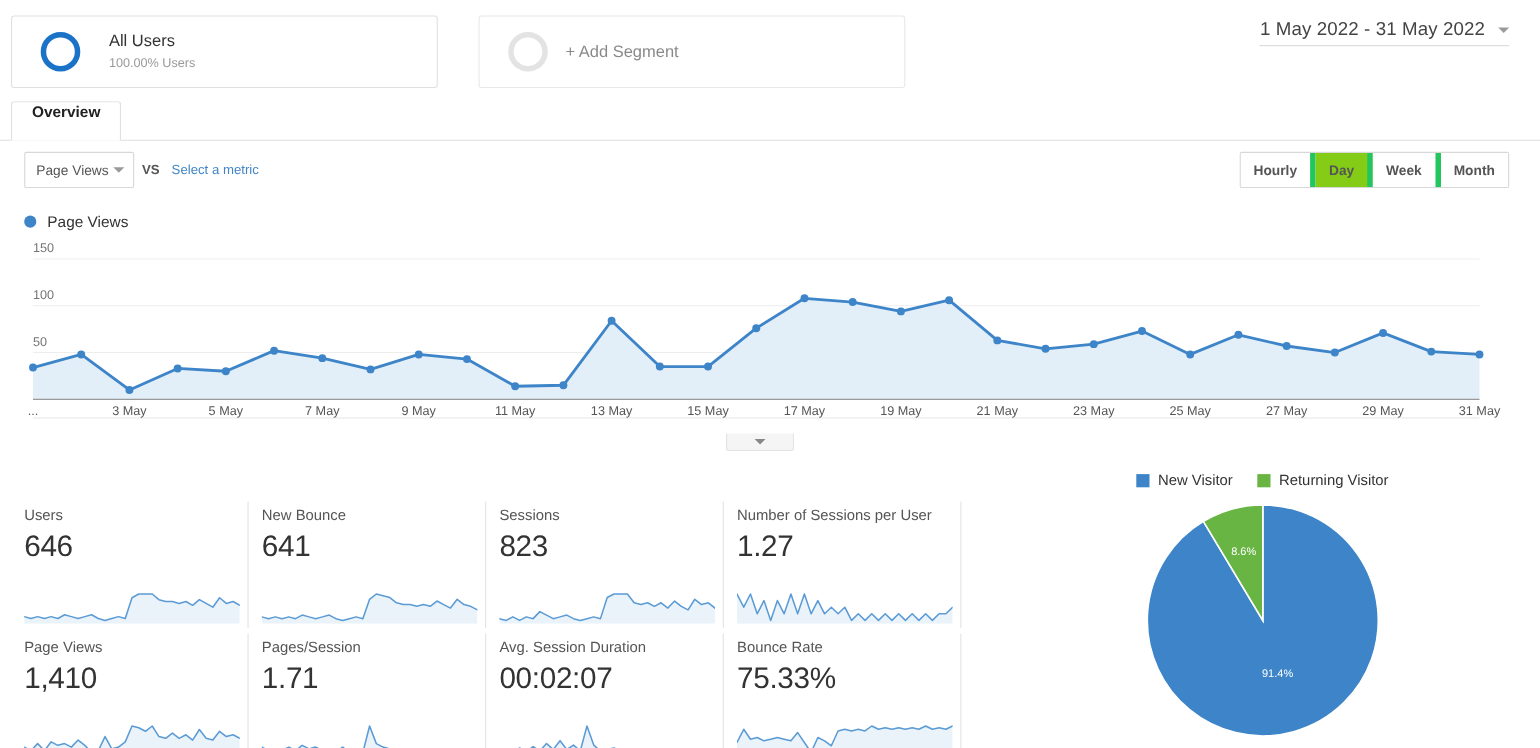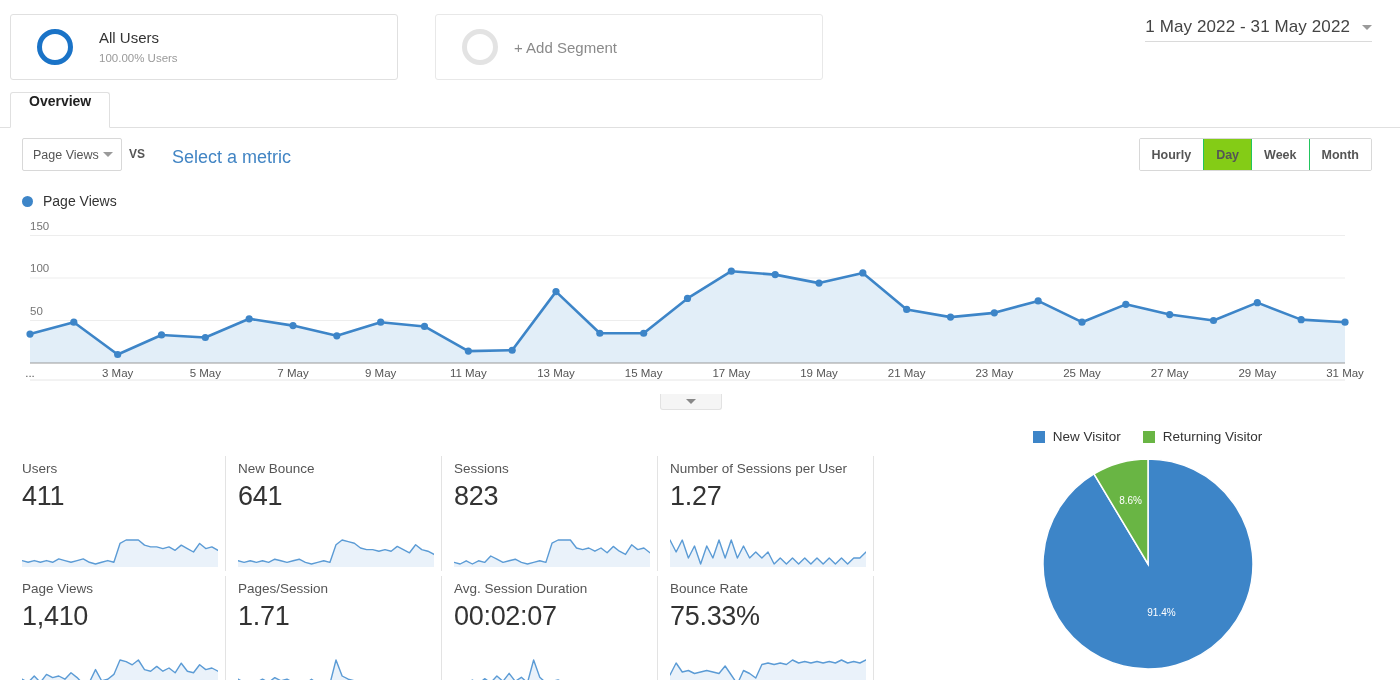--- a/index.html
+++ b/index.html
@@ -56,27 +56,27 @@
   
   .controls { position:absolute; left:0; top:138px; width:1400px; height:42px; }
   .metric-select {
     position:absolute; left:22px; top:0; width:100px; height:33px;
     border:1px solid #d8d8d8; border-radius:2px; background:#fff;
     display:flex; align-items:center; padding:0 8px 0 10px;
     font-size:12.5px; color:#555;
   }
   .metric-select .caret { margin-left:auto; }
   .vs { position:absolute; left:129px; top:9px; font-size:12px; font-weight:bold; color:#555; }
-  .select-metric { position:absolute; left:156px; top:9px; font-size:18px; color:#4285c4; cursor:pointer;margin-left:16px; }
+  .select-metric { position:absolute; left:156px; top:9px; font-size:12px; color:#4285c4; cursor:pointer; }
 
   .granularity { position:absolute; right:28px; top:0; display:flex; border:1px solid #d8d8d8; border-radius:2px; overflow:hidden; }
   .gran-btn {
     padding:0 12px; height:31px; display:flex; align-items:center;
     font-size:12.5px; font-weight:bold; color:#555; background:#fff;
-    border-right:1px solid #22c55e;
+    border-right:5px solid #22c55e;
   }
   .gran-btn:last-child { border-right:none; }
   .gran-btn.active { background:#84cc16; }
 
   
   .chart-legend { position:absolute; left:22px; top:193px; display:flex; align-items:center; gap:10px; }
   .legend-dot { width:11px;height:11px;border-radius:50%;background:#3d85c8; }
   .legend-label { font-size:14px; color:#333; }
 
   
@@ -231,21 +231,21 @@
       </svg>
   </div>
 
   <div class="collapse-handle">
     <span class="caret"></span>
   </div>
 
   <div class="cards">
     <div class="card r0 c0">
       <div class="card-title">Users</div>
-      <div class="card-value">411</div>
+      <div class="card-value">646</div>
       <svg class="spark" viewBox="0 0 196 34">
           <path d="M 0 27.571428571428573 L 6.125 29.285714285714285 L 12.25 27.571428571428573 L 18.375 29.285714285714285 L 24.5 27.571428571428573 L 30.625 29.285714285714285 L 36.75 25.857142857142858 L 42.875 27.571428571428573 L 49 29.285714285714285 L 55.125 27.571428571428573 L 61.25 25.857142857142858 L 67.375 29.285714285714285 L 73.5 31 L 79.625 29.285714285714285 L 85.75 27.571428571428573 L 91.875 29.285714285714285 L 98 10.42857142857143 L 104.125 7 L 110.25 7 L 116.375 7 L 122.5 12.142857142857142 L 128.625 13.857142857142858 L 134.75 13.857142857142858 L 140.875 15.57142857142857 L 147 13.857142857142858 L 153.125 17.285714285714285 L 159.25 12.142857142857142 L 165.375 15.57142857142857 L 171.5 19 L 177.625 10.42857142857143 L 183.75 15.57142857142857 L 189.875 13.857142857142858 L 196 17.285714285714285 L 196 34 L 0 34 Z" fill="#eaf2fa" stroke="none"></path>
           <path d="M 0 27.571428571428573 L 6.125 29.285714285714285 L 12.25 27.571428571428573 L 18.375 29.285714285714285 L 24.5 27.571428571428573 L 30.625 29.285714285714285 L 36.75 25.857142857142858 L 42.875 27.571428571428573 L 49 29.285714285714285 L 55.125 27.571428571428573 L 61.25 25.857142857142858 L 67.375 29.285714285714285 L 73.5 31 L 79.625 29.285714285714285 L 85.75 27.571428571428573 L 91.875 29.285714285714285 L 98 10.42857142857143 L 104.125 7 L 110.25 7 L 116.375 7 L 122.5 12.142857142857142 L 128.625 13.857142857142858 L 134.75 13.857142857142858 L 140.875 15.57142857142857 L 147 13.857142857142858 L 153.125 17.285714285714285 L 159.25 12.142857142857142 L 165.375 15.57142857142857 L 171.5 19 L 177.625 10.42857142857143 L 183.75 15.57142857142857 L 189.875 13.857142857142858 L 196 17.285714285714285" fill="none" stroke="#5b9bd5" stroke-width="1.4" stroke-linejoin="round" stroke-linecap="round"></path>
         </svg>
     </div>
     <div class="card r0 c1">
       <div class="card-title">New Bounce</div>
       <div class="card-value">641</div>
       <svg class="spark" viewBox="0 0 196 34">
           <path d="M 0 27.8 L 6.125 29.4 L 12.25 27.8 L 18.375 29.4 L 24.5 27.8 L 30.625 29.4 L 36.75 26.2 L 42.875 27.8 L 49 29.4 L 55.125 27.8 L 61.25 26.2 L 67.375 29.4 L 73.5 31 L 79.625 29.4 L 85.75 27.8 L 91.875 29.4 L 98 11.799999999999997 L 104.125 7 L 110.25 8.600000000000001 L 116.375 10.2 L 122.5 15 L 128.625 16.6 L 134.75 16.6 L 140.875 18.2 L 147 16.6 L 153.125 18.2 L 159.25 13.400000000000002 L 165.375 16.6 L 171.5 19.8 L 177.625 11.799999999999997 L 183.75 16.6 L 189.875 18.2 L 196 21.4 L 196 34 L 0 34 Z" fill="#eaf2fa" stroke="none"></path>

